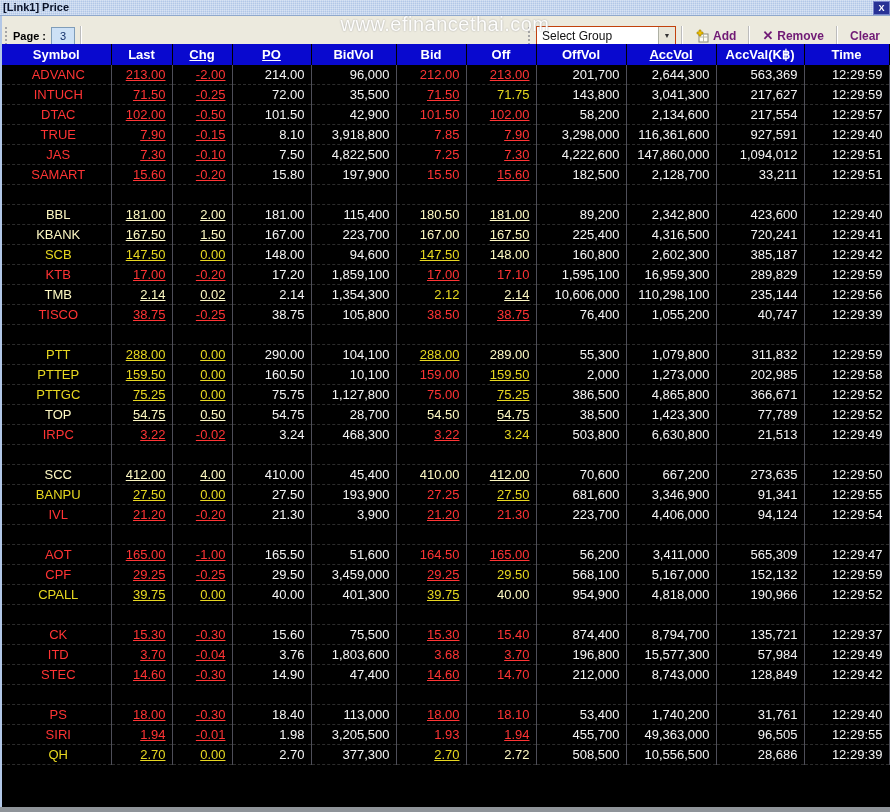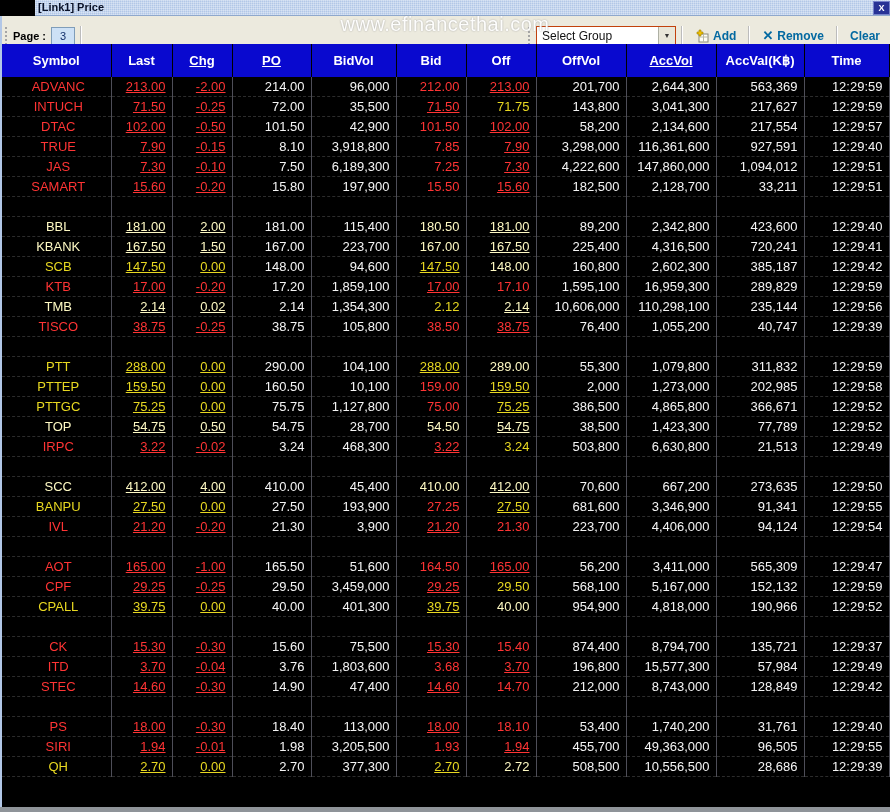--- a/index.html
+++ b/index.html
@@ -8,21 +8,20 @@
     font-family:"Liberation Sans",sans-serif;background:#000;
   }
   
   .titlebar{
     height:16px;background-color:#b2c7e7;
     background-image:linear-gradient(90deg, rgba(255,255,255,.28) 50%, transparent 50%),
                      linear-gradient(rgba(255,255,255,.28) 50%, transparent 50%);
     background-size:2px 2px;
     display:flex;align-items:center;padding-left:3px;box-sizing:border-box;
     border-bottom:1px solid #8fa8cc;
-    margin-left:35px;
   }
   .title-text{font-size:11px;font-weight:bold;color:#0a1228;line-height:15px;}
   .close-btn{
     position:absolute;top:1px;right:0;width:17px;height:14px;
     background:#273295;color:#fff;font-size:9px;font-weight:bold;
     display:flex;align-items:center;justify-content:center;
     border:1px solid #7581c9;box-sizing:border-box;cursor:default;
   }
   .watermark{
     position:absolute;top:13px;left:50%;transform:translateX(-50%);
@@ -45,29 +44,29 @@
   .combo{
     width:140px;height:19px;background:#fff;border:1px solid #c2410c;box-sizing:border-box;
     display:flex;align-items:center;justify-content:space-between;font-size:12px;color:#111;
   }
   .combo-text{padding-left:5px;}
   .combo-arrow{
     width:16px;height:100%;background:#e8e6d9;border-left:1px solid #aeb0a4;
     display:flex;align-items:center;justify-content:center;font-size:7px;color:#333;
   }
   .tb-btn{
-    display:flex;align-items:center;gap:4px;font-size:12px;font-weight:bold;color:#0369a1;
+    display:flex;align-items:center;gap:4px;font-size:12px;font-weight:bold;color:#701a75;
     padding:2px 7px;cursor:default;white-space:nowrap;
   }
   .icon14{width:14px;height:14px;display:inline-block;}
   
   .grid-wrap{position:absolute;top:44px;left:2px;right:0;bottom:5px;background:#000;overflow:hidden;}
   table.price{border-collapse:collapse;table-layout:fixed;width:887px;}
   thead th{
-    background:#0909cf;color:#fff;font-size:13px;font-weight:bold;height:33px;
+    background:#0909cf;color:#fff;font-size:13px;font-weight:bold;height:21px;
     border-right:1px solid #000;padding:0;text-align:center;overflow:hidden;white-space:nowrap;
   }
   thead th.u{text-decoration:underline;}
   tbody td{
     height:19px;font-size:13px;border-right:1px solid #4e4e58;border-bottom:1px dashed #2c2c2c;
     padding:0 6px 0 0;text-align:right;white-space:nowrap;overflow:hidden;
   }
   tbody td.sym{text-align:center;padding:0 0 0 4px;}
   .neu{color:#f5f5f5;} .down{color:#ff3434;} .up{color:#fef9c3;} .unch{color:#e8d821;}
   .exec{text-decoration:underline;}
@@ -204,21 +203,21 @@
             <td class="neu">3,298,000</td>
             <td class="neu">116,361,600</td>
             <td class="neu">927,591</td>
             <td class="neu">12:29:40</td>
           </tr>
           <tr>
             <td class="sym down">JAS</td>
             <td class="down exec">7.30</td>
             <td class="down exec">-0.10</td>
             <td class="neu">7.50</td>
-            <td class="neu">6,189,300</td>
+            <td class="neu">4,822,500</td>
             <td class="down">7.25</td>
             <td class="down exec">7.30</td>
             <td class="neu">4,222,600</td>
             <td class="neu">147,860,000</td>
             <td class="neu">1,094,012</td>
             <td class="neu">12:29:51</td>
           </tr>
           <tr>
             <td class="sym down">SAMART</td>
             <td class="down exec">15.60</td>

